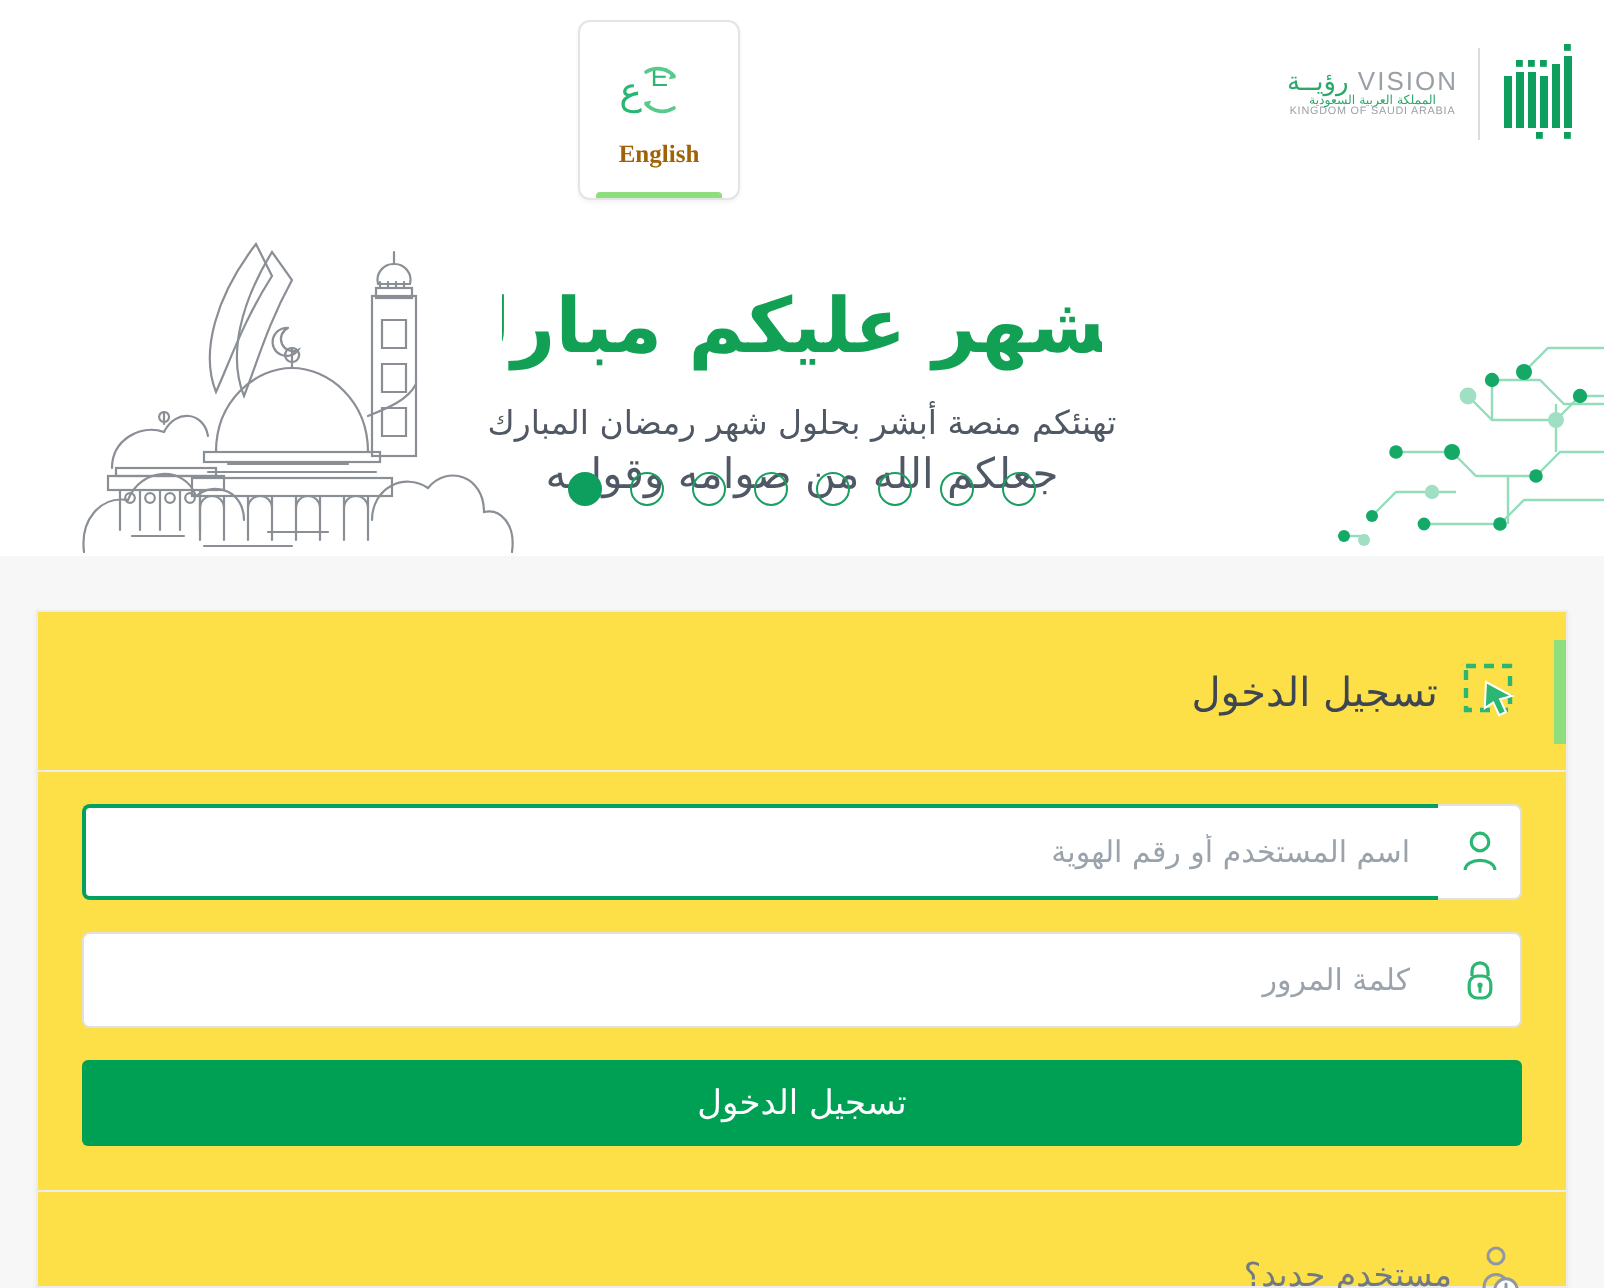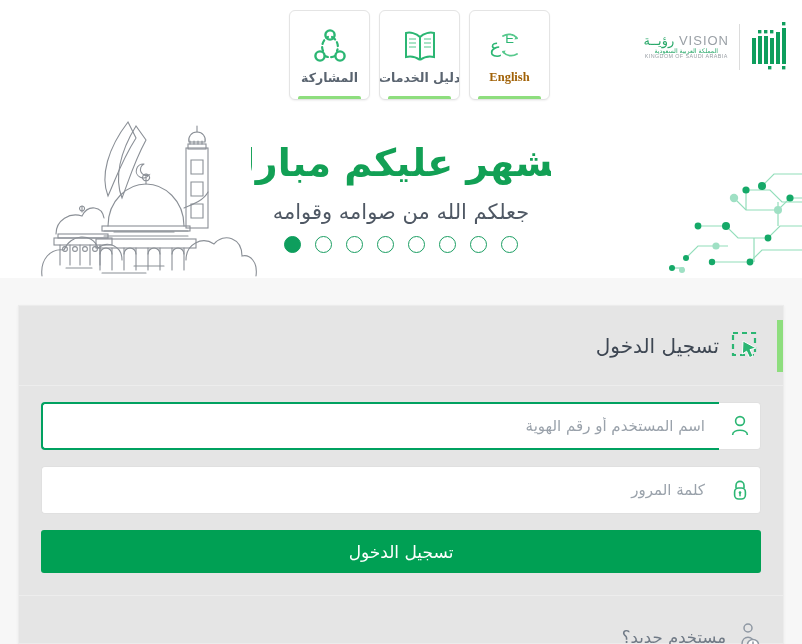--- a/index.html
+++ b/index.html
@@ -87,21 +87,21 @@
   .dot {
     width: 17px; height: 17px; border-radius: 50%;
     border: 1.6px solid #1a9e62; background: transparent; cursor: pointer;
   }
   .dot.active { background: #0e9e5d; border-color: #0e9e5d; }
 
   
   .login-card {
     position: absolute; left: 18px; top: 305px;
     width: 766px; height: 339px;
-    background: #e5e5e5;
+    background: #fde047;
     border: 1px solid #ececec;
     box-shadow: 0 1px 3px rgba(0,0,0,.05);
   }
   .login-head {
     height: 80px; border-bottom: 1px solid #ededed;
     display: flex; flex-direction: row; align-items: center;
     justify-content: flex-start; padding: 0 22px;
     gap: 12px; position: relative;
   }
   .login-head::after {
@@ -237,47 +237,21 @@
         <circle cx="92" cy="58" r="4.2"></circle>
           <circle cx="136" cy="70" r="4"></circle>
         <circle cx="74" cy="106" r="3.6"></circle>
           <circle cx="40" cy="130" r="3"></circle>
       </g>
     </svg>
 
     <div class="nav-wrap">
 
 
-      <div class="nav-card">
-        <svg class="nav-icon" viewBox="0 0 40 40">
-          <g fill="none" stroke="#2bb673" stroke-width="2.2" stroke-linecap="round" stroke-dasharray="4 3.2">
-            <path d="M13 25 a11 11 0 0 1 5 -14"></path>
-            <path d="M22 11 a11 11 0 0 1 5 14"></path>
-            <path d="M25 30 a11 11 0 0 1 -10 0"></path>
-          </g>
-          <circle cx="20" cy="9" r="4.6" fill="none" stroke="#2bb673" stroke-width="2.4"></circle>
-          <circle cx="10" cy="30" r="4.6" fill="none" stroke="#2bb673" stroke-width="2.4"></circle>
-          <circle cx="30" cy="30" r="4.6" fill="none" stroke="#2bb673" stroke-width="2.4"></circle>
-        </svg>
-        <span class="nav-label">المشاركة</span>
-      </div>
-
-      <div class="nav-card">
-        <svg class="nav-icon" viewBox="0 0 40 40">
-          <g fill="none" stroke="#2bb673" stroke-width="2">
-            <path d="M20 11 C16 7 10 6 6 7 L6 31 C10 30 16 31 20 34"></path>
-            <path d="M20 11 C24 7 30 6 34 7 L34 31 C30 30 24 31 20 34"></path>
-            <path d="M20 11 L20 34"></path>
-          </g>
-          <g stroke="#8ddcb4" stroke-width="1.4">
-            <path d="M9 13 h7 M9 17 h7 M9 21 h7 M24 13 h7 M24 17 h7 M24 21 h7"></path>
-          </g>
-        </svg>
-        <span class="nav-label">دليل الخدمات</span>
-      </div>
+
 
       <div class="nav-card en">
         <svg class="nav-icon" viewBox="0 0 40 40">
           <text x="11" y="26" font-family="DejaVu Sans, sans-serif" font-size="19" fill="#2bb673">ع</text>
           <text x="24" y="17" font-family="Liberation Sans, sans-serif" font-size="13" fill="#2bb673">E</text>
           <path d="M13 10 a11 11 0 0 1 14 2" fill="none" stroke="#57c98d" stroke-width="1.8" stroke-linecap="round"></path>
           <path d="M27 28 a11 11 0 0 1 -14 -2" fill="none" stroke="#57c98d" stroke-width="1.8" stroke-linecap="round"></path>
           <path d="M26 10 l2 3 l-3.6 0.6 Z" fill="#57c98d"></path>
           <path d="M14 28 l-2 -3 l3.6 -0.6 Z" fill="#57c98d"></path>
         </svg>
@@ -310,20 +284,21 @@
         </div>
         <div class="v-row3">المملكة العربية السعودية</div>
         <div class="v-row4">KINGDOM OF SAUDI ARABIA</div>
       </div>
     </div>
 
     <div class="greet">
       <svg class="greet-calli" viewBox="0 0 300 58">
         <text x="150" y="42" text-anchor="middle" font-family="DejaVu Sans, sans-serif" font-size="38" font-weight="700" fill="#12a055">الشهر عليكم مبارك</text>
       </svg>
+      <div class="greet-l1">تهنئكم منصة أبشر بحلول شهر رمضان المبارك</div>
       <div class="greet-l2">جعلكم الله من صوامه وقوامه</div>
     </div>
 
     <div class="dots" id="dots">
         <div class="dot"></div>
         <div class="dot"></div>
         <div class="dot"></div>
         <div class="dot"></div>
         <div class="dot"></div>
         <div class="dot"></div>

